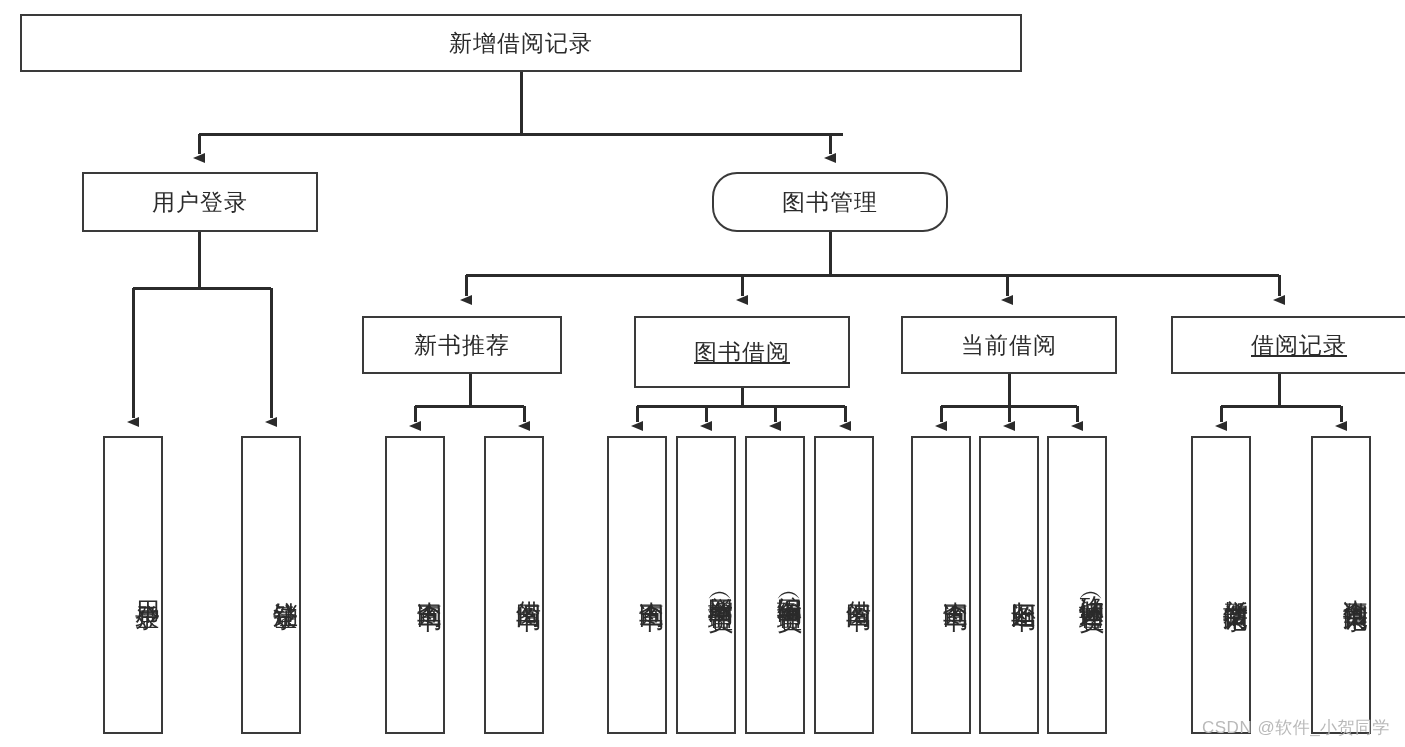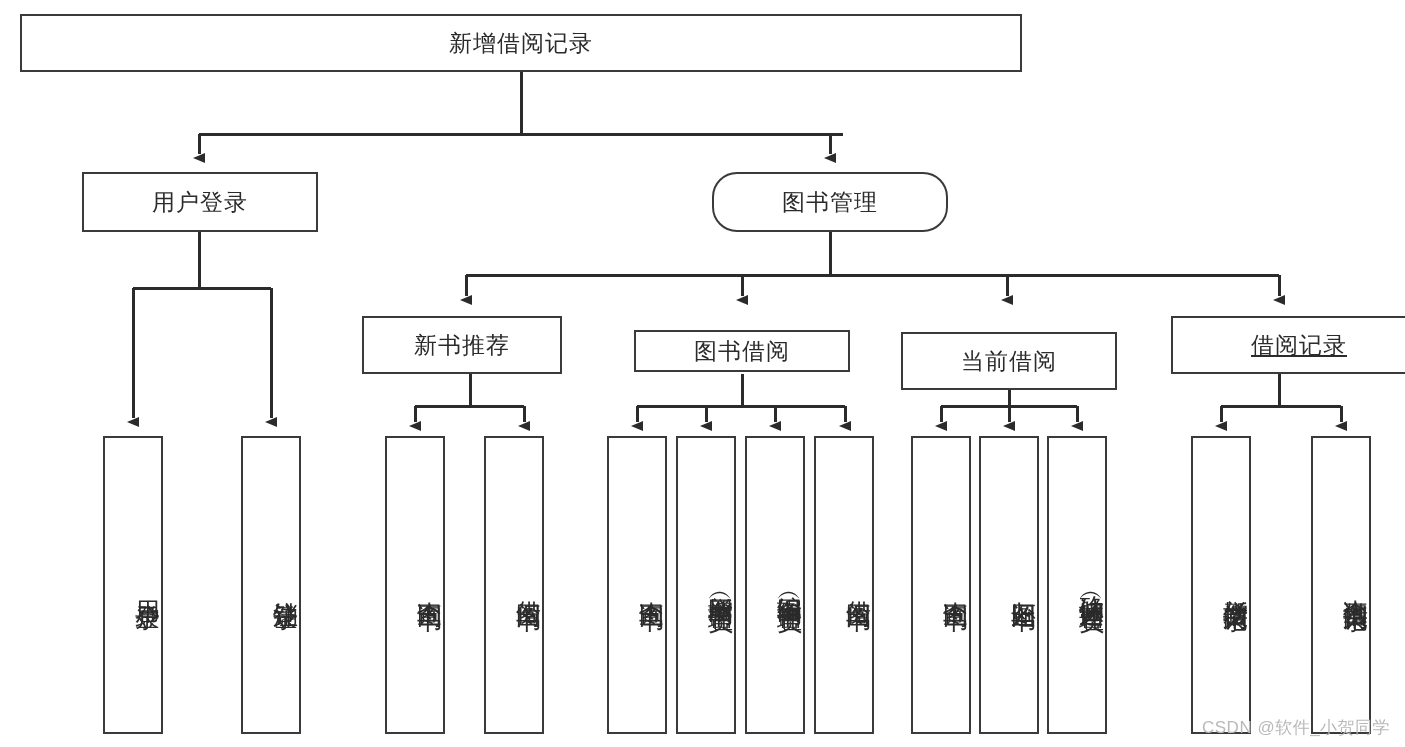--- a/index.html
+++ b/index.html
@@ -128,25 +128,25 @@
   </div>
 
   <div class="node horiz" style="left:712px; top:172px; width:236px; height:60px;border-radius:25px;">
     <span class="lbl">图书管理</span>
   </div>
 
   <div class="node horiz" style="left:362px; top:316px; width:200px; height:58px;">
     <span class="lbl">新书推荐</span>
   </div>
 
-  <div class="node horiz" style="left:634px; top:330px; width:216px; height:42px;">
+  <div class="node horiz" style="left:634px; top:316px; width:216px; height:72px;text-decoration:underline;">
     <span class="lbl">图书借阅</span>
   </div>
 
-  <div class="node horiz" style="left:901px; top:316px; width:216px; height:58px;margin-top:16px;">
+  <div class="node horiz" style="left:901px; top:316px; width:216px; height:58px;">
     <span class="lbl">当前借阅</span>
   </div>
 
   <div class="node horiz" style="left:1171px; top:316px; width:256px; height:58px;text-decoration:underline;">
     <span class="lbl">借阅记录</span>
   </div>
 
   <div class="node vert" style="left:103px; top:436px; width:60px; height:298px;">
     <span class="lbl">用户登录</span>
   </div>

